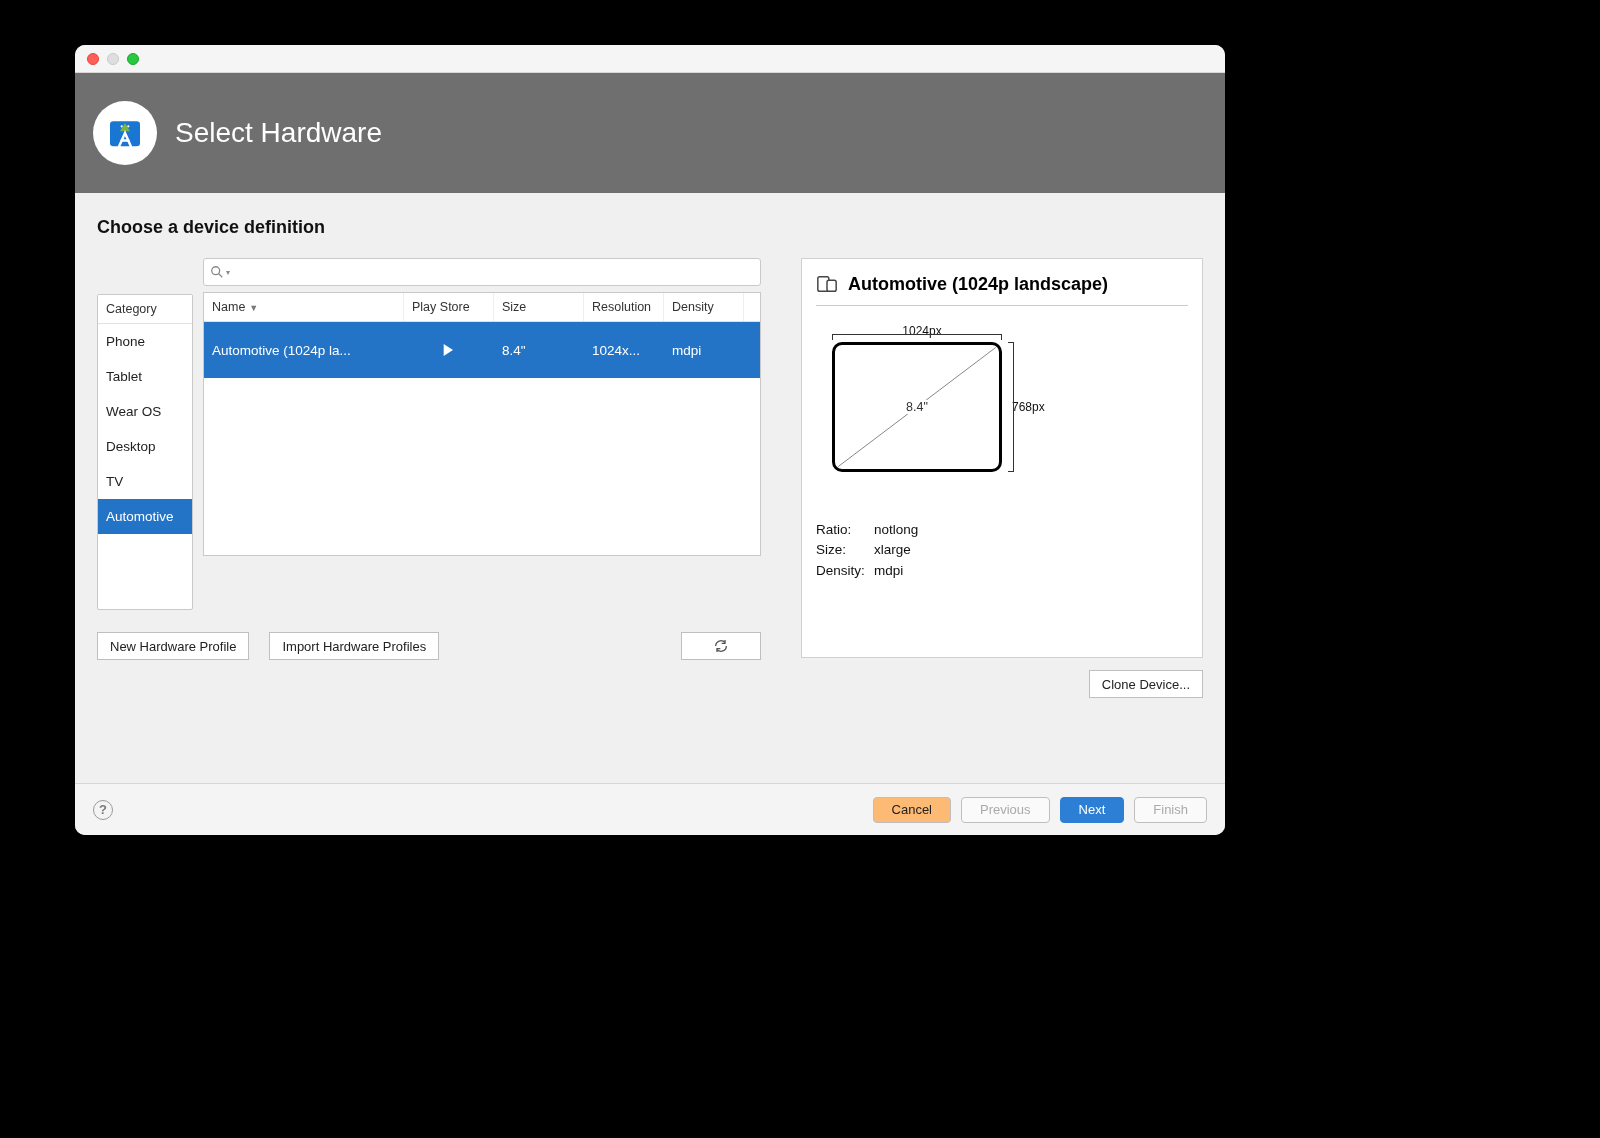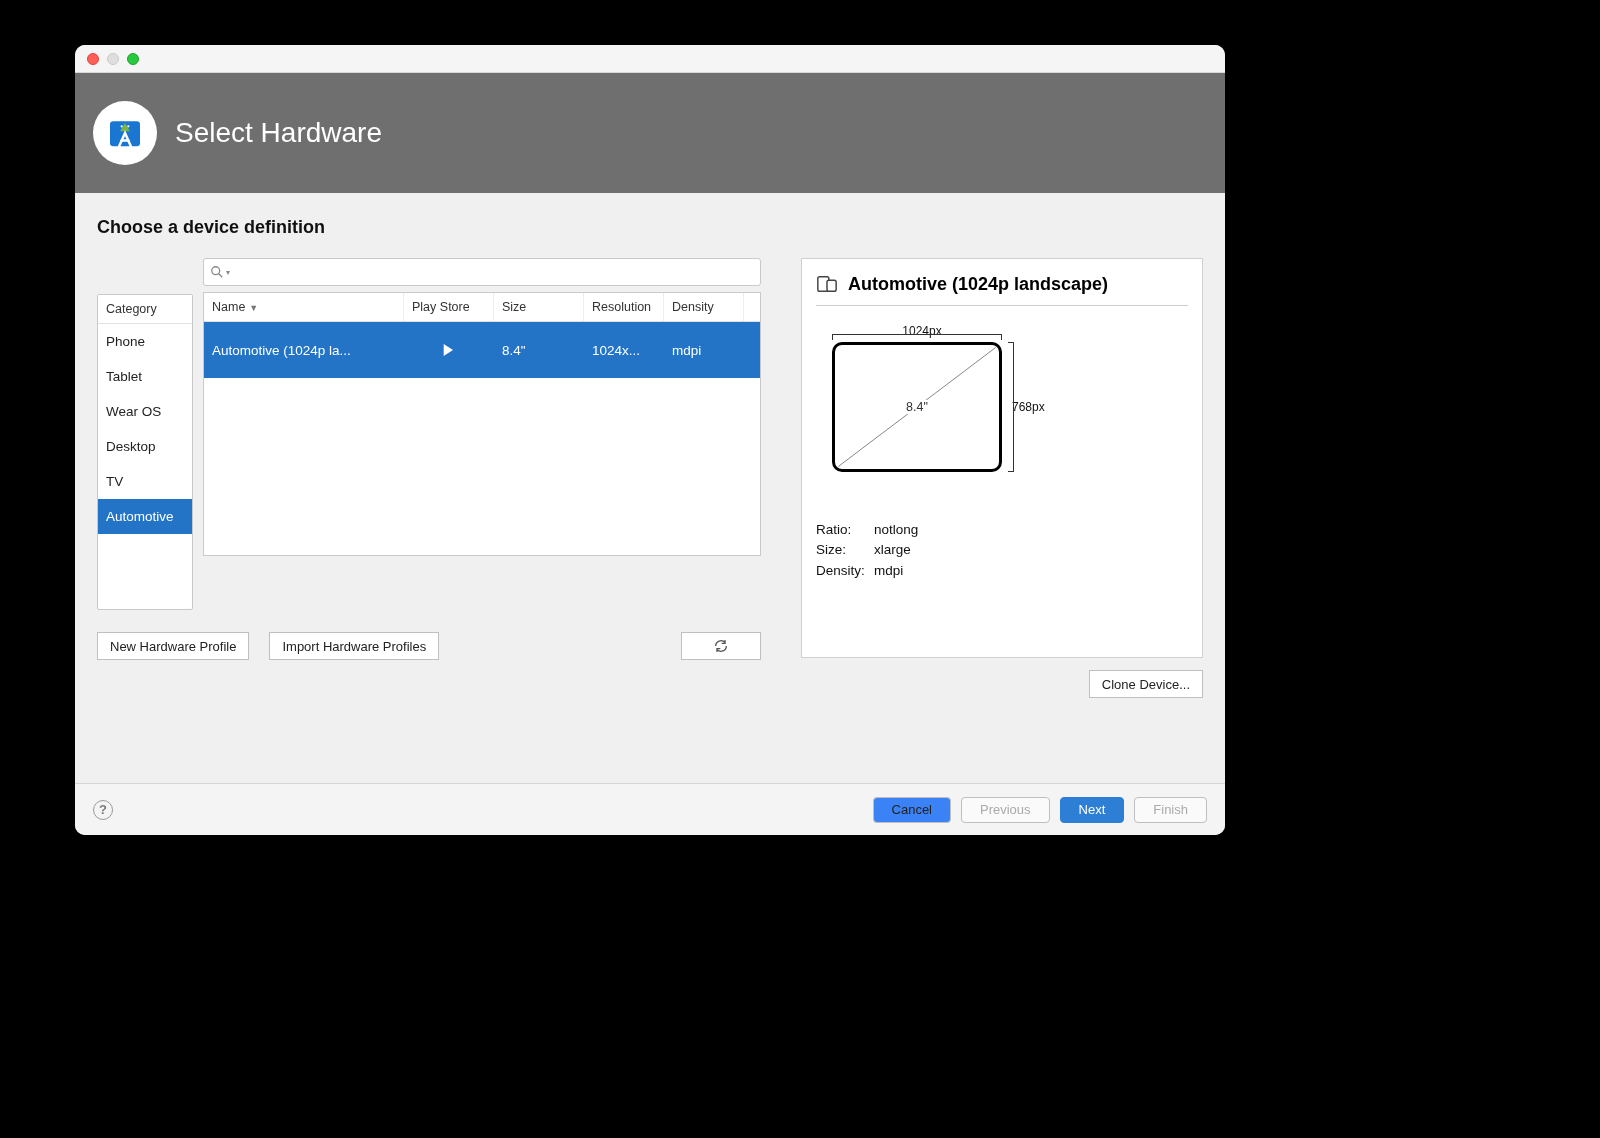--- a/index.html
+++ b/index.html
@@ -282,21 +282,21 @@
     width: 20px; height: 20px; border-radius:50%;
     border: 1.5px solid #9a9a9a;
     display:flex;align-items:center;justify-content:center;
     color:#7a7a7a; font-size:13px; font-weight:600;
     cursor:pointer;
   }
   .footer .spacer { flex:1; }
   .fbtn {
     height: 26px; padding: 0 18px;
     border: 1px solid #bfbfbf;
-    background: #3b82f6; border-radius:4px;
+    background: #fdba74; border-radius:4px;
     font-size: 13px; color:#222;
     display:inline-flex; align-items:center; cursor:pointer;
   }
   .fbtn.primary { background:#2d7fd6; color:#fff; border-color:#2d7fd6;}
   .fbtn.disabled { color:#aaa; background:#fafafa; cursor:default;}
 </style>
 </head>
 <body>
 
 <div class="window">

